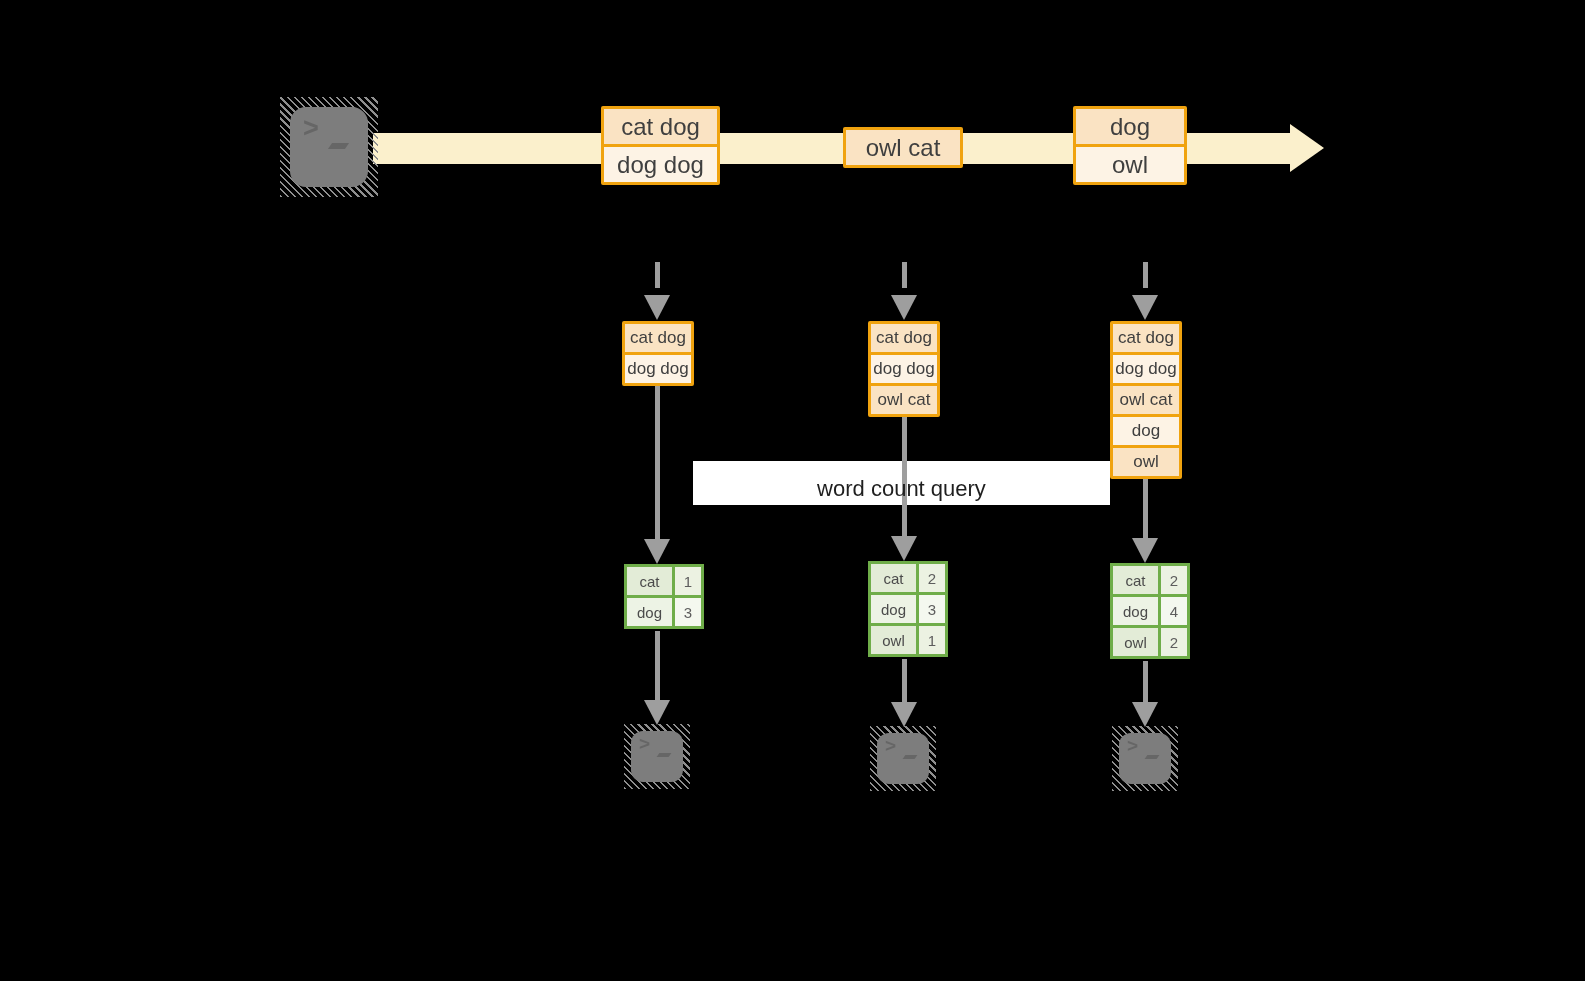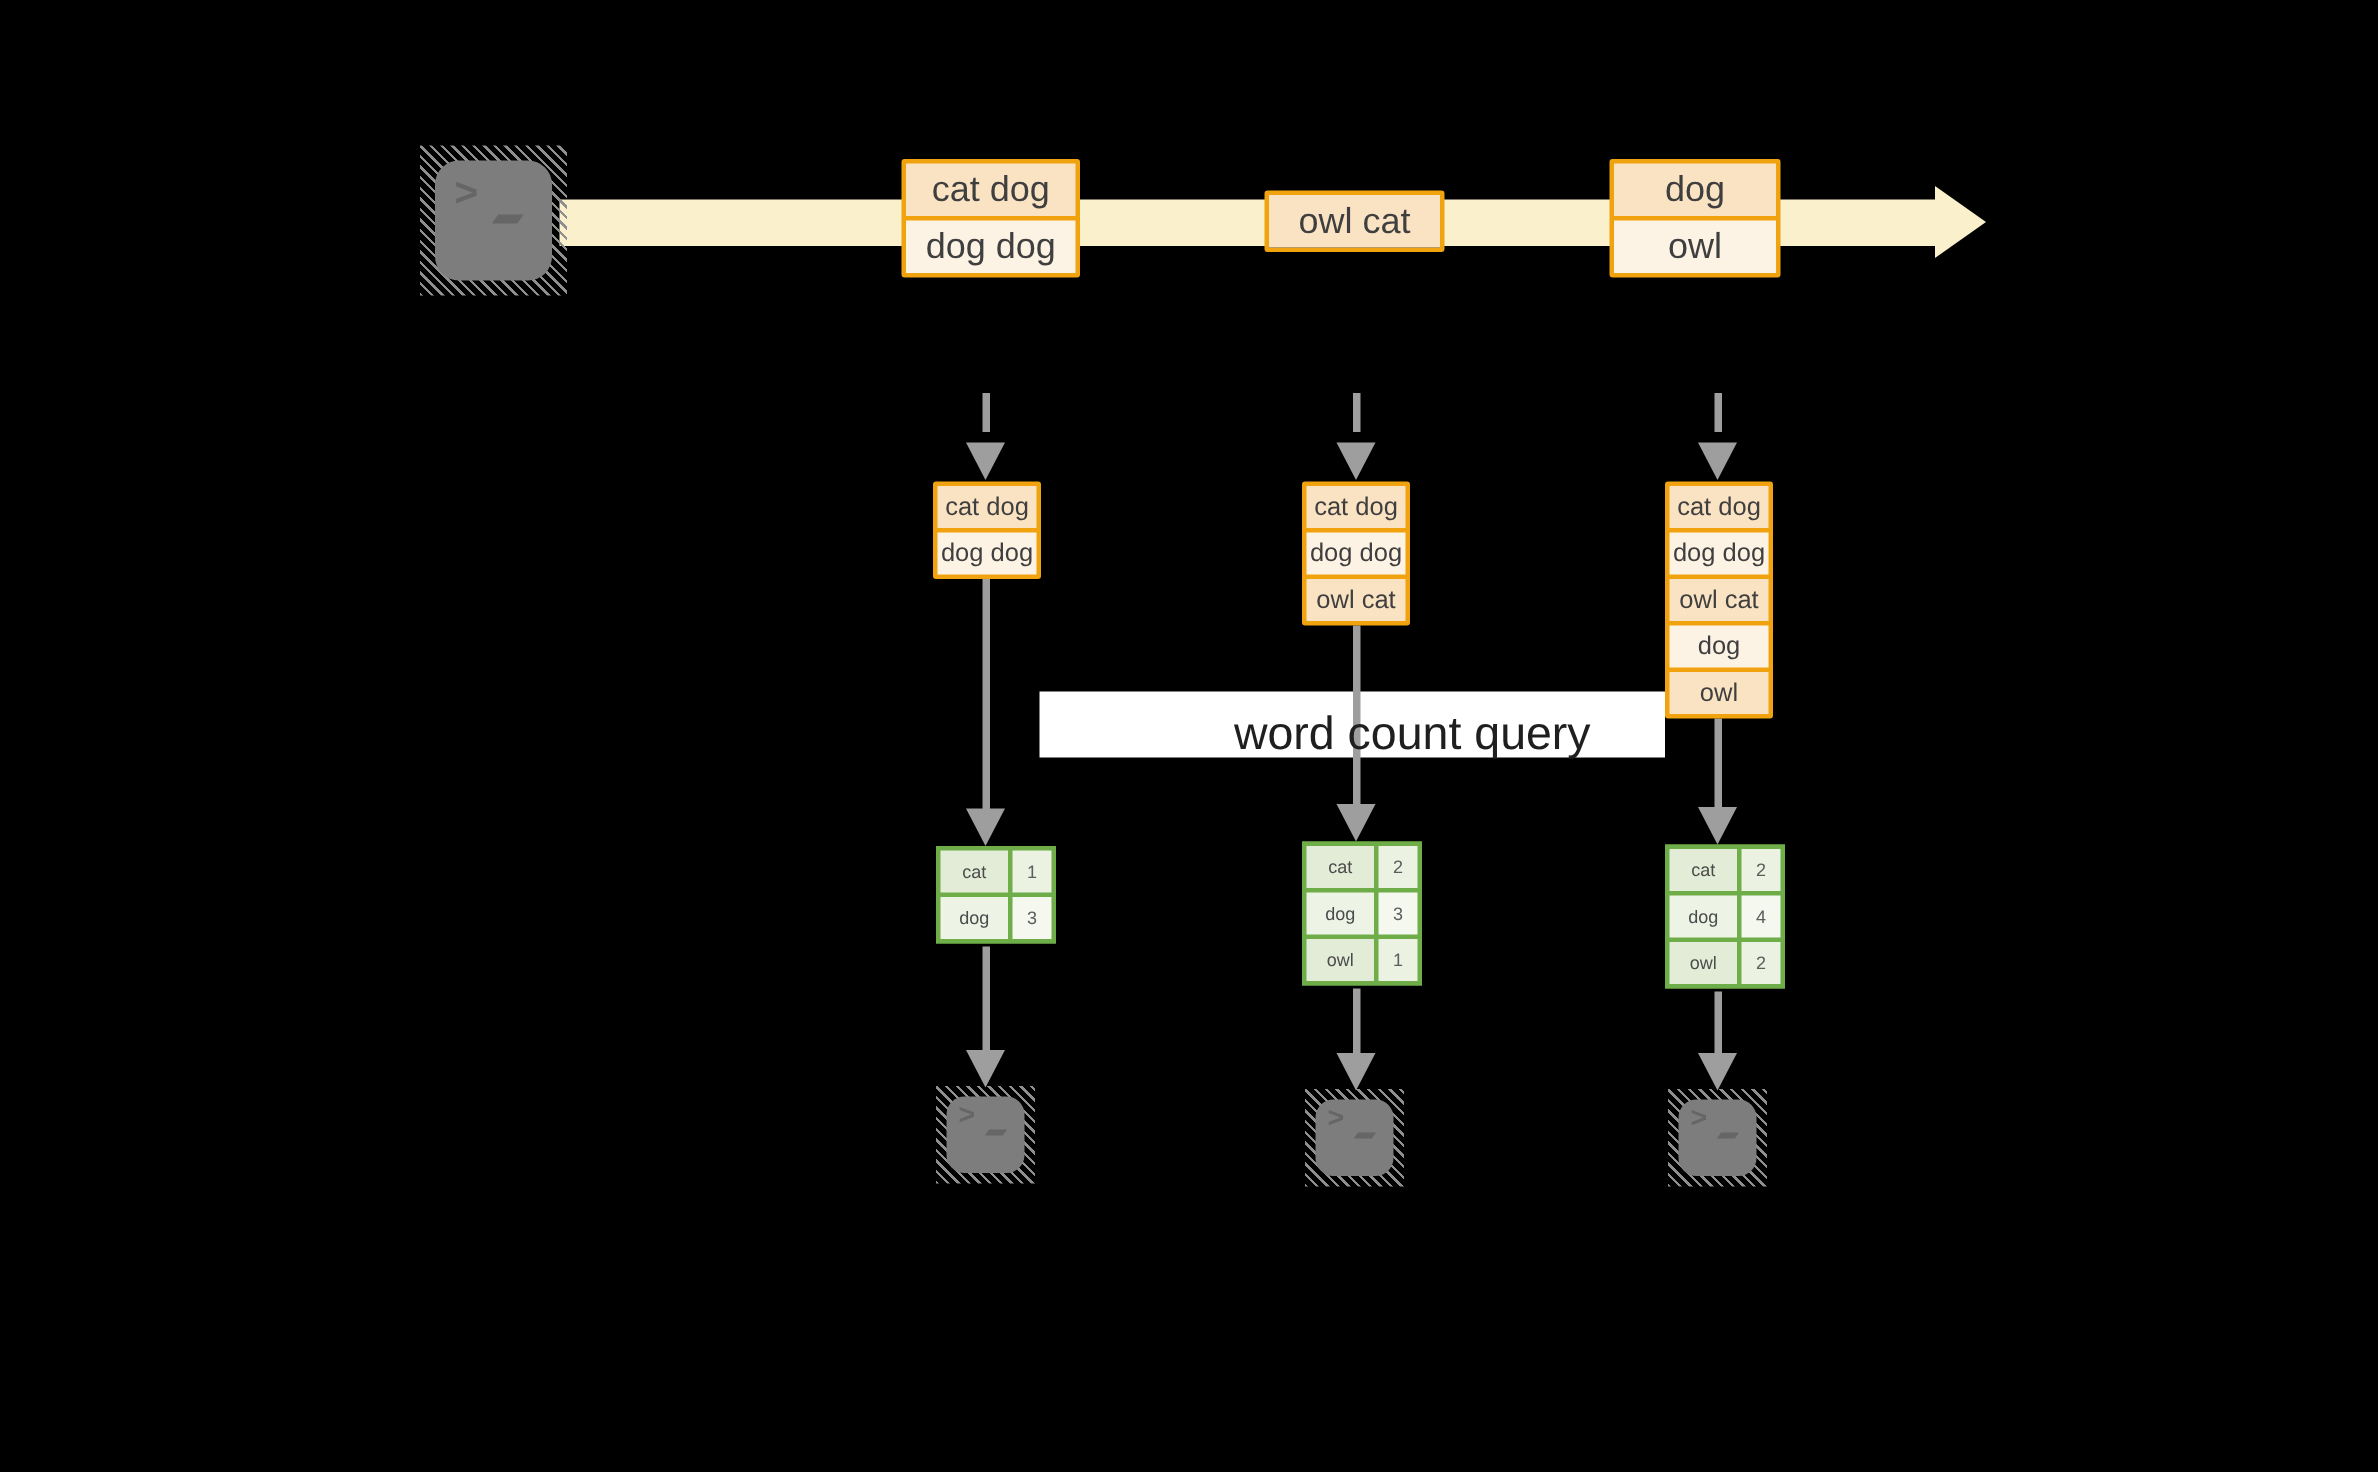--- a/index.html
+++ b/index.html
@@ -35,26 +35,26 @@
   .dash{position:absolute;width:5px;background:#9e9e9e;z-index:2;}
   .shaft{position:absolute;width:5px;background:#9e9e9e;z-index:5;}
   .head{position:absolute;width:0;height:0;z-index:5;
         border-left:13px solid transparent;border-right:13px solid transparent;
         border-top:25px solid #9e9e9e;}
 
   
   .banner-bg{position:absolute;left:693px;top:461px;width:417px;height:44px;background:#ffffff;z-index:4;}
   .banner-label{position:absolute;left:693px;top:461px;width:417px;height:56px;z-index:7;
                 display:flex;align-items:center;justify-content:center;
-                font-size:31px;color:#1f1f1f;margin-left:40px;}
+                font-size:22px;color:#1f1f1f;}
 
   
   .gtable{position:absolute;background:#6fad49;border:3px solid #6fad49;z-index:6;
           display:grid;grid-template-columns:45px 26px;gap:3px;}
-  .gcell{display:flex;align-items:center;justify-content:center;height:28px;font-size:12px;}
+  .gcell{display:flex;align-items:center;justify-content:center;height:28px;font-size:15px;}
   .gword{color:#4b4b4b;}
   .gnum{color:#5d5d5d;}
   .g-dark{background:#e3ecd7;}
   .g-light{background:#edf3e5;}
   .g-dark2{background:#ecf2e2;}
   .g-light2{background:#f4f8ef;}
 </style>
 </head>
 <body>
 

